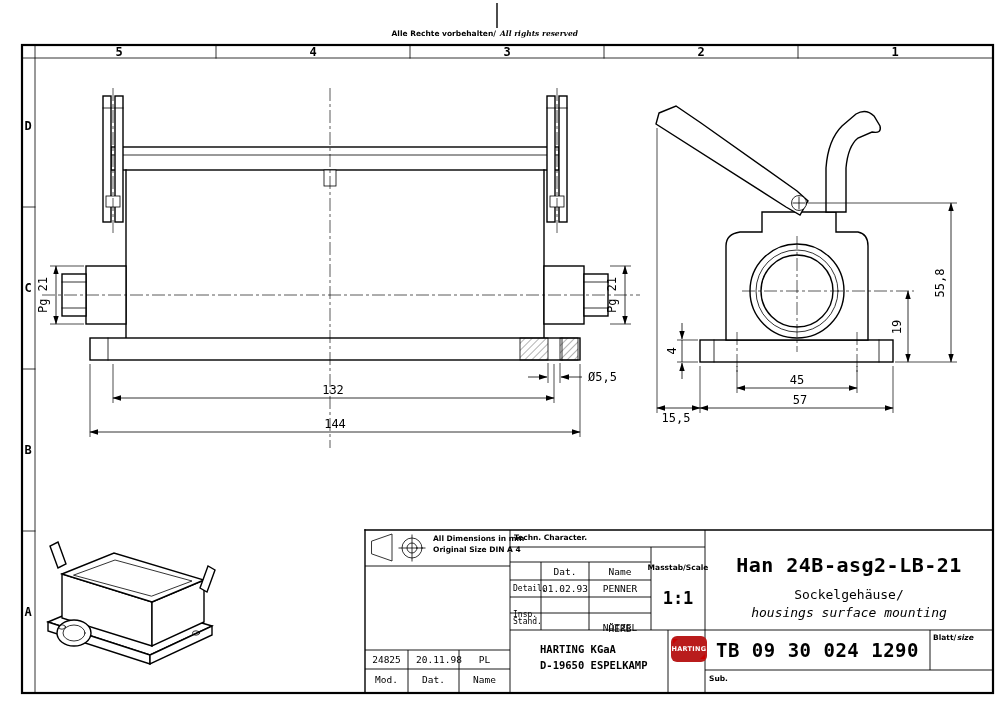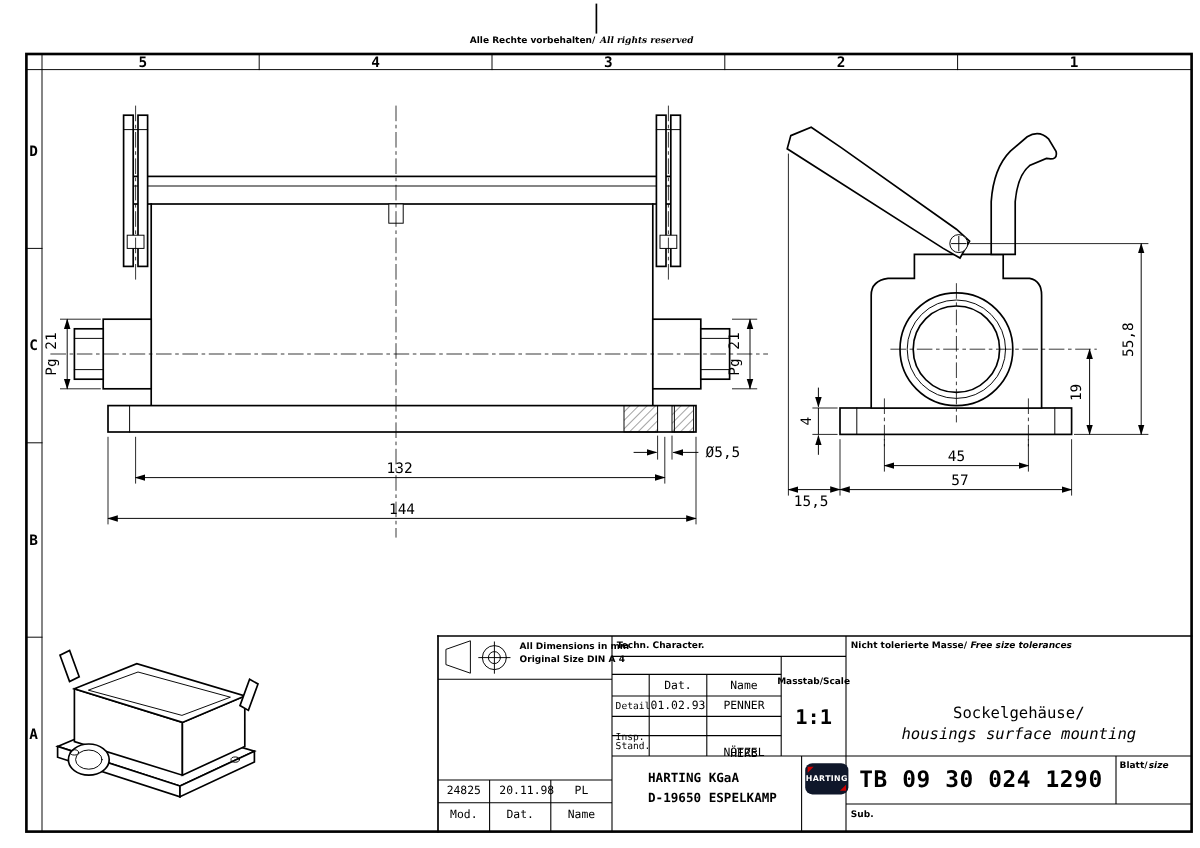--- a/index.html
+++ b/index.html
@@ -26,21 +26,21 @@
   .f-tiny{font:bold 7.5px "DejaVu Sans",sans-serif;}
   .f-tinyi{font:italic bold 7.5px "DejaVu Sans",sans-serif;margin-left:3px;}
   .f-cell{font:9.5px "DejaVu Sans Mono",monospace;}
   .f-lab{font:8px "DejaVu Sans Mono",monospace;}
   .f-co{font:bold 10.5px "DejaVu Sans Mono",monospace;}
   .f-scale{font:bold 17px "DejaVu Sans Mono",monospace;}
   .f-part{font:bold 20px "DejaVu Sans Mono",monospace;letter-spacing:.5px;}
   .f-sub1{font:13px "DejaVu Sans Mono",monospace;}
   .f-sub2{font:italic 13px "DejaVu Sans Mono",monospace;}
   .f-doc{font:bold 19px "DejaVu Sans Mono",monospace;letter-spacing:.5px;}
-  .logo{position:absolute;left:671px;top:636px;width:36px;height:26px;background:#0f172a;
+  .logo{position:absolute;left:671px;top:636px;width:36px;height:26px;background:#b91c1c;
         border-radius:6px;color:#fff;display:flex;align-items:center;justify-content:center;
         font:bold 6.5px "DejaVu Sans",sans-serif;letter-spacing:.3px;}
   .logo i{position:absolute;width:0;height:0;}
   .logo .tl{left:2px;top:3px;border-top:5px solid #c00;border-right:5px solid transparent;}
   .logo .br{right:2px;bottom:3px;border-bottom:5px solid #c00;border-left:5px solid transparent;}
 </style>
 </head>
 <body>
 
 <div id="sheet">
@@ -296,25 +296,22 @@
 
 <div class="t f-lab" style="left:513px;top:597px;width:28px;height:34px">Insp.</div>
 <div class="t c f-cell" style="left:589px;top:613px;width:62px;height:31px">HERB</div>
 
 <div class="t f-lab" style="left:513px;top:613px;width:28px;height:17px">Stand.</div>
 <div class="t c f-cell" style="left:589px;top:613px;width:62px;height:28px">NÖTZEL</div>
 
 <div class="t c f-tiny" style="left:651px;top:561px;width:54px;height:12px">Masstab/Scale</div>
 <div class="t c f-scale" style="left:651px;top:580px;width:54px;height:36px">1:1</div>
 
-<div class="t" style="left:709px;top:531px;width:270px;height:12px">
-  <span class="f-tiny">Nicht tolerierte Masse/</span>
-  <span class="f-tinyi">Free size tolerances</span>
-</div>
-
+
+<div class="t c f-part" style="left:705px;top:549px;width:288px;height:32px">Han 24B-asg2-LB-21</div>
 <div class="t c f-sub1" style="left:705px;top:586px;width:288px;height:17px">Sockelgehäuse/</div>
 <div class="t c f-sub2" style="left:705px;top:604px;width:288px;height:17px">housings surface mounting</div>
 
 <div class="t c f-doc" style="left:705px;top:631px;width:225px;height:38px">TB 09 30 024 1290</div>
 <div class="t" style="left:933px;top:632px;width:58px;height:10px">
   <span class="f-tiny">Blatt/</span>
   <span class="f-tinyi" style="margin-left:1px">size</span>
 </div>
 <div class="t f-tiny" style="left:709px;top:672px;width:40px;height:12px">Sub.</div>
 

